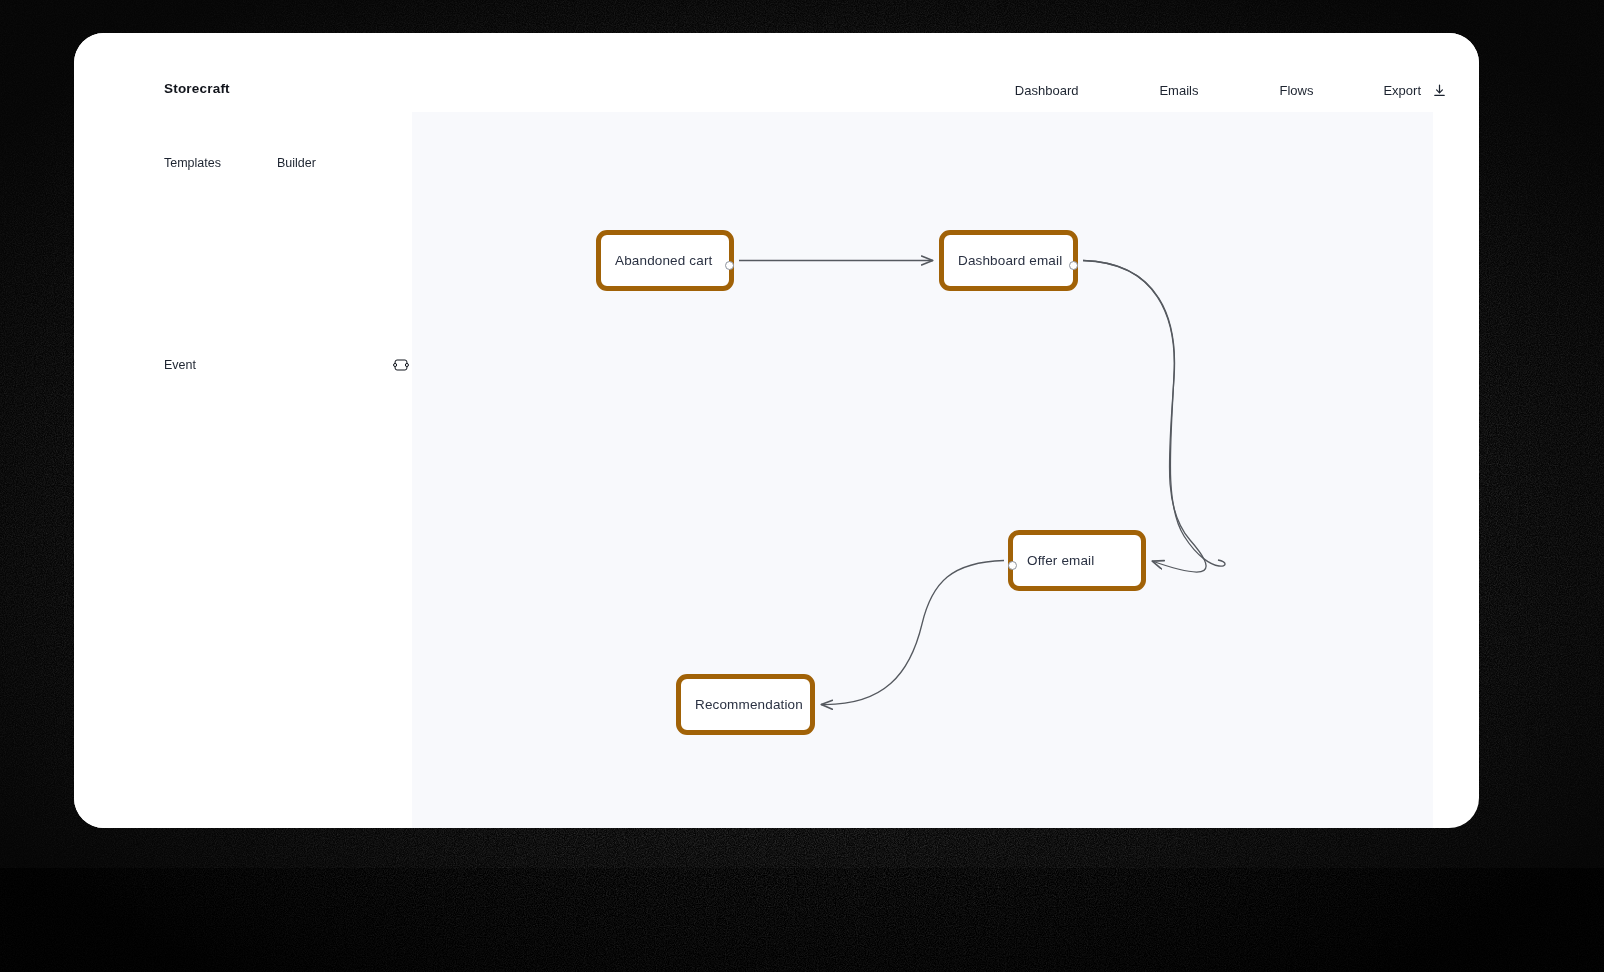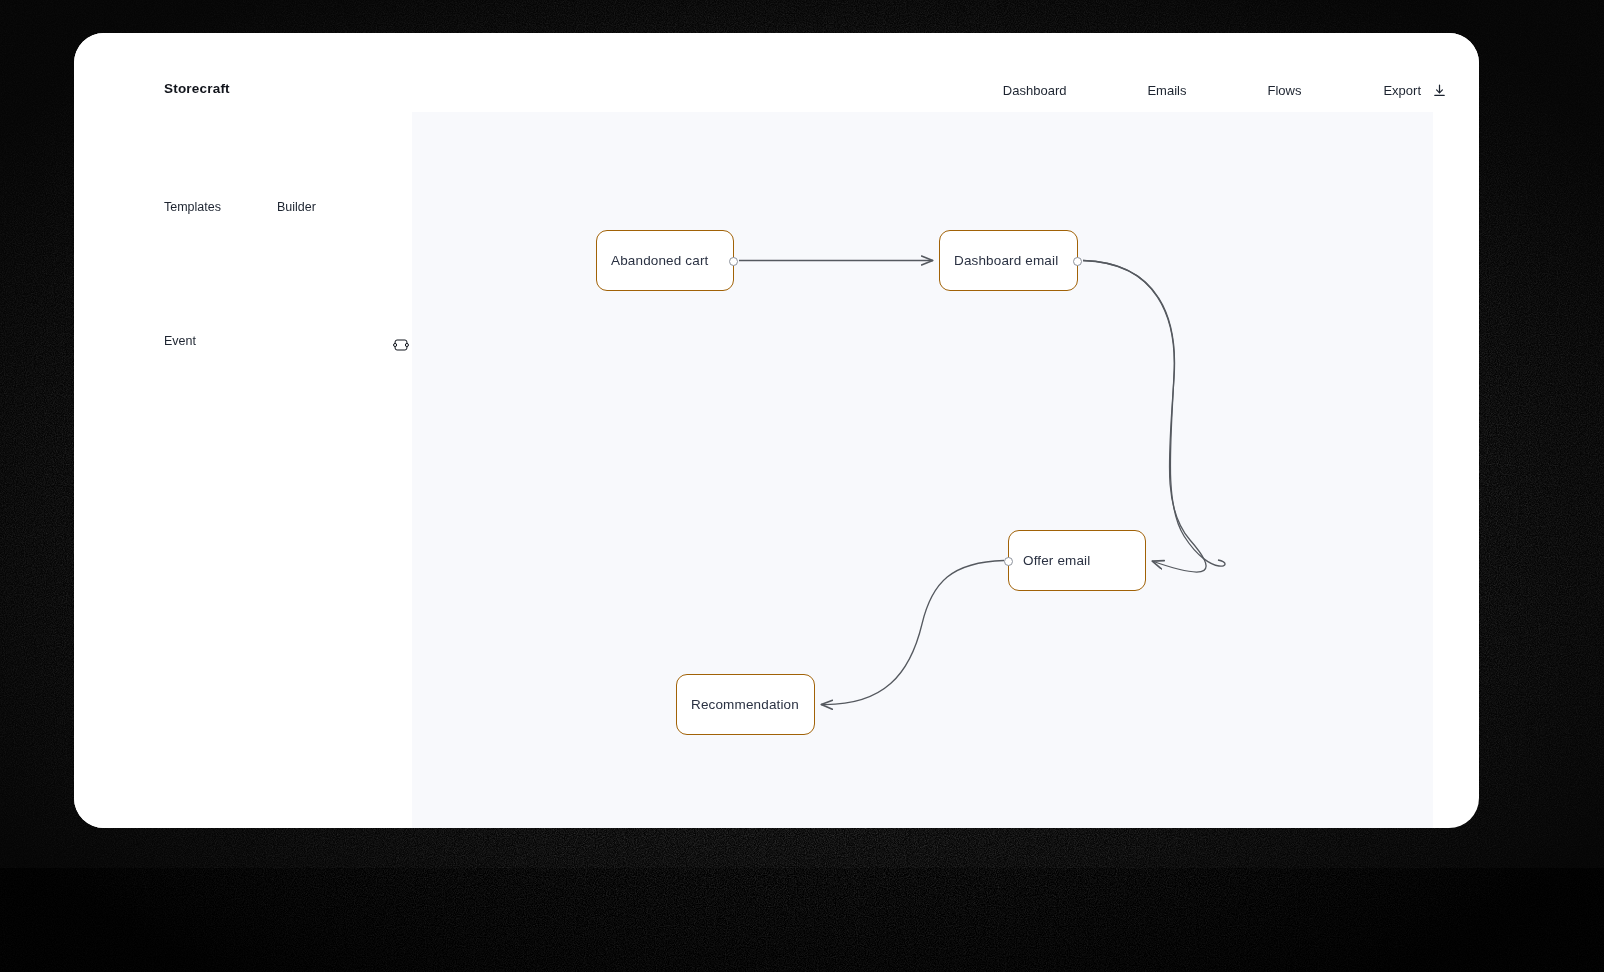--- a/index.html
+++ b/index.html
@@ -78,57 +78,56 @@
     cursor: pointer;
   }
   .topnav-item:first-child { margin-left: 0; }
   #export-group {
     display: flex;
     align-items: center;
     gap: 11px;
     margin-left: 52px;
     cursor: pointer;
   }
-  #export-group .topnav-item { margin-left: 17px; }
+  #export-group .topnav-item { margin-left: 5px; }
   .dl-icon { display: block; }
 
   
   #sidebar {
     position: absolute;
     left: 0;
     top: 79px;
     width: 338px;
     height: 716px;
     background: #ffffff;
   }
   .side-tabs {
     position: absolute;
     left: 90px;
     top: 44px;
     display: flex;
     gap: 56px;
-    margin-top: 44px;
   }
   .side-tab {
     font-size: 12.5px;
     color: #1d2430;
     white-space: nowrap;
     cursor: pointer;
   }
   .tool-list {
     position: absolute;
     left: 90px;
     top: 222px;
     width: 248px;
   }
   .tool-row {
     position: relative;
     height: 62px;
     display: flex;
-    align-items: flex-start;
+    align-items: center;
     justify-content: space-between;
     cursor: pointer;
   }
   .tool-label {
     font-size: 12.5px;
     color: #1d2430;
     white-space: nowrap;
   }
   .tool-icon {
     width: 22px;
@@ -155,21 +154,21 @@
     background: #f8f9fc;
   }
   #flow-svg {
     position: absolute;
     left: 0;
     top: 0;
   }
   .node {
     position: absolute;
     background: #ffffff;
-    border: 1px solid #a16207;
+    border: 5px solid #a16207;
     border-radius: 11px;
     box-sizing: border-box;
     display: flex;
     align-items: center;
     cursor: pointer;
   }
   .node-label {
     font-size: 13.5px;
     color: #2a3142;
     padding-left: 14px;

